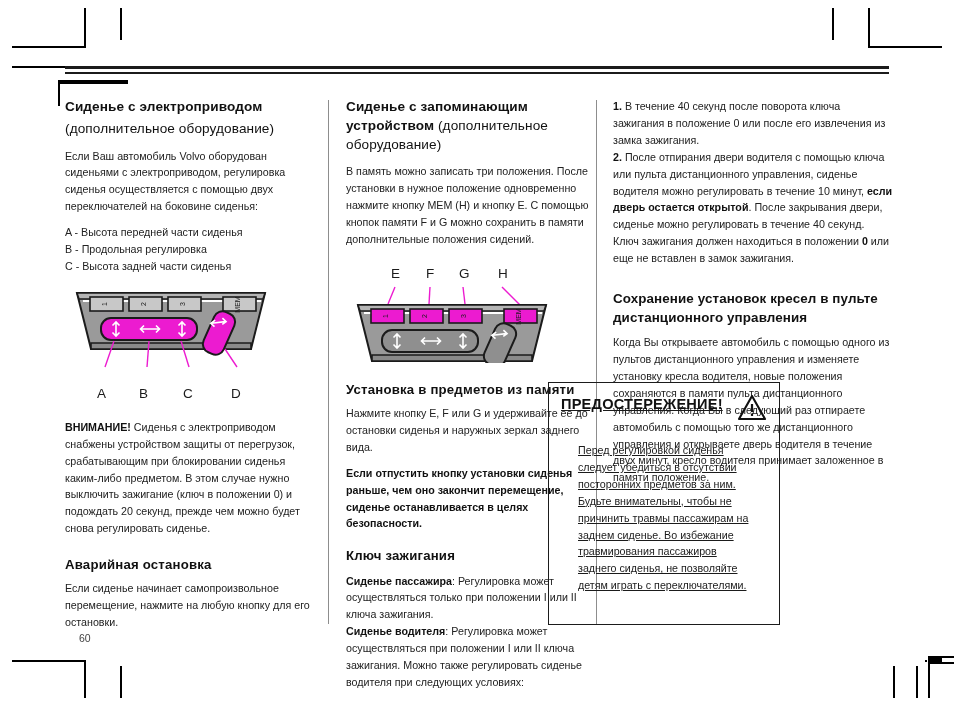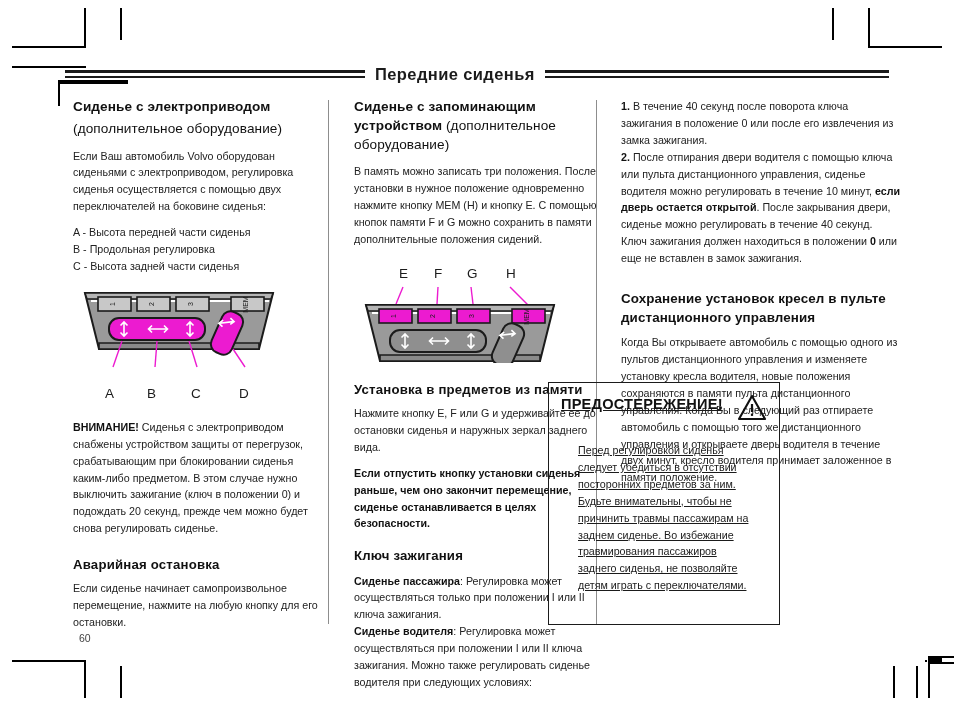--- a/index.html
+++ b/index.html
@@ -41,21 +41,20 @@
   .cols {
     position: absolute;
     left: 65px; top: 98px;
     width: 828px; height: 530px;
   }
   .col {
     position: absolute; top: 0;
     font-size: 10.7px;
     line-height: 1.58;
     color: #222;
-    margin-left: 8px;
   }
   .col1 { left: 0px;   width: 247px; }
   .col2 { left: 281px; width: 248px; }
   .col3 { left: 548px; width: 280px; }
 
   .vrule {
     position: absolute;
     background: #8d8d8d;
     width: 1px;
   }
@@ -167,21 +166,20 @@
   <div class="mark" style="left:916px; top:666px; width:2px;  height:32px;"></div>
   <div class="mark" style="left:928px; top:656px; width:26px; height:2px;"></div>
 </div>
 
 <div class="page-head">
   <div class="rule-stack rule-left">
     <div class="thick"></div>
       <div class="gap"></div>
       <div class="thin"></div>
   </div>
-  <div class="page-title">Передние сиденья</div>
   <div class="rule-stack rule-right">
     <div class="thick"></div>
       <div class="gap"></div>
       <div class="thin"></div>
   </div>
 </div>
 
 <div class="cols">
 
   <div class="vrule" style="left:263px; top:2px; height:524px;"></div>

